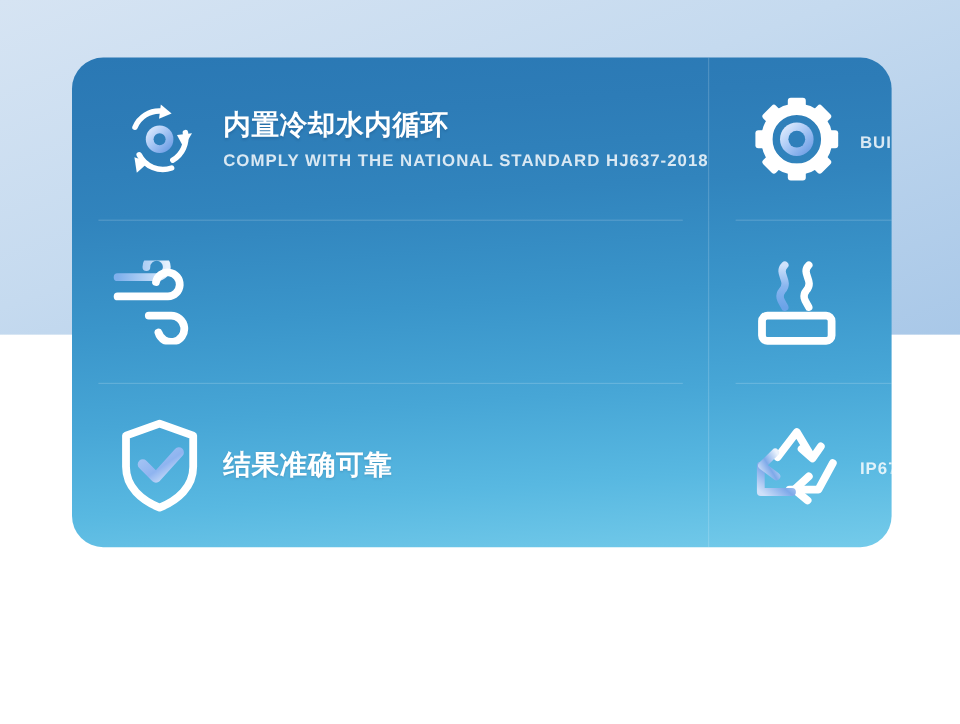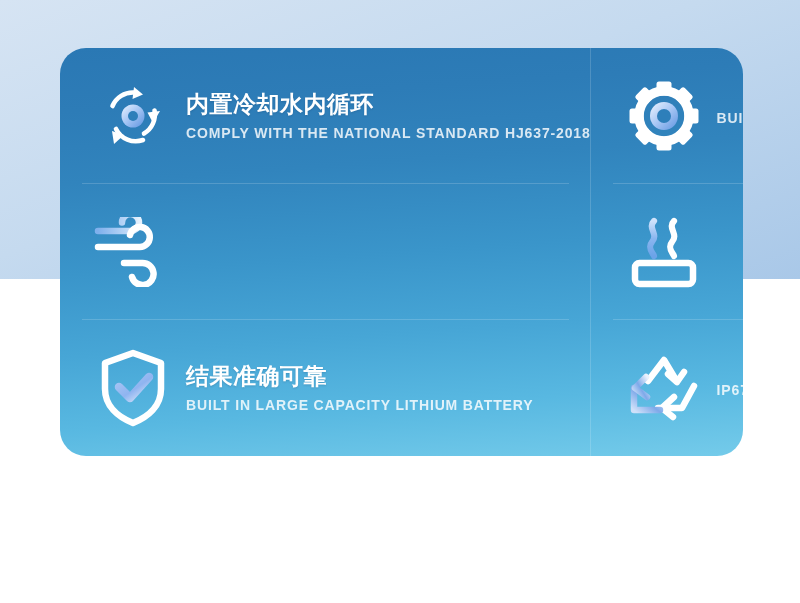--- a/index.html
+++ b/index.html
@@ -232,21 +232,20 @@
               <stop offset="55%" stop-color="#8fb4f0"></stop>
               <stop offset="100%" stop-color="#dde9fb"></stop>
             </linearGradient>
           </defs>
           <path d="M 34 4 L 62 14 L 62 40 C 62 57 49 68 34 74 C 19 68 6 57 6 40 L 6 14 Z" fill="none" stroke="#ffffff" stroke-width="6.5" stroke-linejoin="round"></path>
           <path d="M 20 38 L 31 49 L 50 28" fill="none" stroke="url(#gradCheck)" stroke-width="8.5" stroke-linecap="round" stroke-linejoin="round"></path>
         </svg>
       </div>
       <div class="cell-text">
         <div class="cell-title">结果准确可靠</div>
-        <div class="cell-sub">BUILT IN LARGE CAPACITY LITHIUM BATTERY</div>
       </div>
     </div>
 
     <div class="feature-cell">
       <div class="cell-icon">
         <svg width="76" height="72" viewBox="0 0 76 72">
           <defs>
             <linearGradient id="gradRec" x1="0" y1="1" x2="1" y2="0">
               <stop offset="0%" stop-color="#cfe0f9"></stop>
               <stop offset="45%" stop-color="#7ea9e9"></stop>

